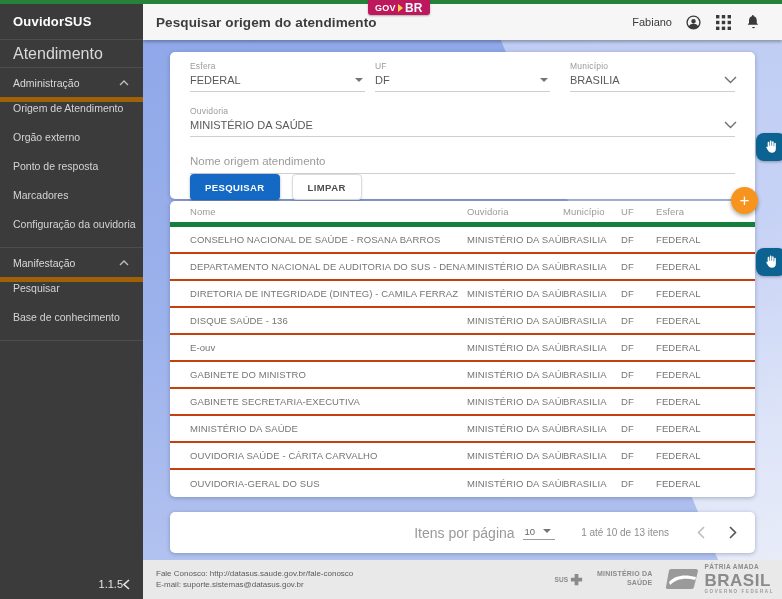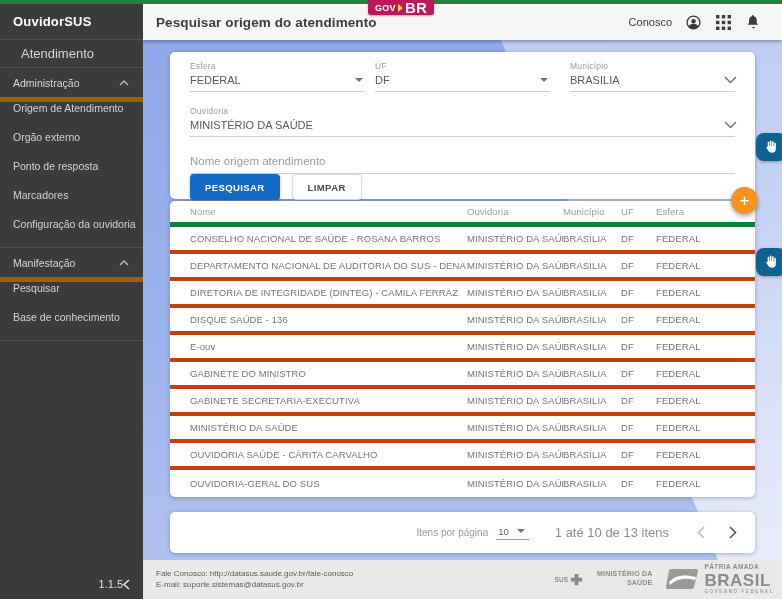--- a/index.html
+++ b/index.html
@@ -3,27 +3,27 @@
 <meta charset="utf-8">
 <style>
   * { margin:0; padding:0; box-sizing:border-box; }
   html,body { width:782px; height:599px; font-family:"Liberation Sans", sans-serif; }
   .screen { position:relative; width:782px; height:599px; overflow:hidden; background:#e9e9e9; }
 
   
   .green-strip { position:absolute; left:0; top:0; width:782px; height:4px; background:#28813a; z-index:30; }
   .govbr-badge { position:absolute; left:368px; top:0; height:15px; padding:0 7px; background:#be185d; border-radius:0 0 3px 3px; display:flex; align-items:center; gap:2px; z-index:31; box-shadow:0 1px 2px rgba(0,0,0,.3); }
   .govbr-badge .gov { color:#fff; font-size:9px; font-weight:bold; letter-spacing:.3px; }
-  .govbr-badge .br  { color:#eef7ff; font-size:15px; font-weight:bold; letter-spacing:.3px; }
+  .govbr-badge .br  { color:#eef7ff; font-size:12px; font-weight:bold; letter-spacing:.3px; }
   .govbr-arrow { width:0; height:0; border-left:5px solid #f6d343; border-top:4px solid transparent; border-bottom:4px solid transparent; }
 
   
   .sidebar { position:absolute; left:0; top:4px; width:143px; height:595px; background:#3b3b3b; z-index:20; }
   .sb-title { height:36px; line-height:36px; padding-left:13px; color:#fff; font-size:13px; font-weight:bold; border-bottom:1px solid #4d4d4d; letter-spacing:.2px; }
-  .sb-item { height:28px; display:flex; align-items:center; padding-left:21px; color:#d9d9d9; font-size:13px; border-bottom:1px solid #4d4d4d; cursor:pointer;text-align:center; }
+  .sb-item { height:28px; display:flex; align-items:center; padding-left:13px; color:#d9d9d9; font-size:16px; border-bottom:1px solid #4d4d4d; cursor:pointer;text-align:center; }
   .sb-section { height:34px; display:flex; align-items:center; justify-content:space-between; padding:0 14px 0 13px; color:#d9d9d9; font-size:10.5px; border-bottom:5px solid #a16207; cursor:pointer; }
   .sb-subitem { height:29px; display:flex; align-items:flex-start; padding-left:13px; color:#d4d4d4; font-size:10.5px; cursor:pointer; }
   .sb-sub { border-bottom:1px solid #4d4d4d; }
   .sb-bottom { position:absolute; left:0; bottom:0; width:100%; height:30px; display:flex; align-items:center; justify-content:flex-end; padding:0 13px; color:#e3e3e3; font-size:11px; }
   .chev-up svg, .chev-left svg { display:block; }
 
   
   .appbar { position:absolute; left:143px; top:4px; width:639px; height:36px; background:#f6f6f6; z-index:10; box-shadow:0 2px 3px rgba(0,0,0,.28); display:flex; align-items:center; justify-content:space-between; padding:0 20px 0 13px; }
   .appbar h1 { font-size:13.5px; font-weight:bold; color:#3c3c3c; letter-spacing:.1px; }
   .appbar-right { display:flex; align-items:center; gap:13px; }
@@ -58,31 +58,31 @@
   .btn-primary { background:#1469c4; color:#fff; border:none; box-shadow:0 1px 3px rgba(0,0,0,.3); }
   .btn-ghost { background:#fff; color:#4d4d4d; border:1px solid #dcdcdc; box-shadow:0 1px 2px rgba(0,0,0,.12); }
 
   
   .fab { position:absolute; left:731px; top:187px; width:27px; height:27px; border-radius:50%; background:#f7941d; border:none; color:#fff; font-size:17px; line-height:25px; text-align:center; z-index:8; box-shadow:0 2px 4px rgba(0,0,0,.35); cursor:pointer; }
 
   
   .thead, .trow { display:flex; align-items:center; padding:0 20px; }
   .thead { height:26px; border-bottom:5px solid #15803d; }
   .thead .tcell { font-size:9.5px; color:#9a9a9a; }
-  .trow { height:27px; border-bottom:4px solid #c2410c; }
+  .trow { height:27px; border-bottom:2px solid #c2410c; }
   .trow:last-child { border-bottom:none;justify-content:flex-end; }
   .tcell { font-size:9.5px; color:#757575; letter-spacing:.1px; white-space:nowrap; overflow:hidden; }
   .c0 { width:277px; } .c1 { width:96px; } .c2 { width:58px; } .c3 { width:35px; } .c4 { flex:1; }
 
   
   .card-pag { display:flex; align-items:center; justify-content:flex-end; padding-right:18px; }
-  .pag-label { font-size:10px; color:#9a9a9a;margin-left:24px; }
+  .pag-label { font-size:14px; color:#9a9a9a;margin-left:24px; }
   .pag-select { display:flex; align-items:center; gap:8px; border-bottom:1px solid #9a9a9a; padding:0 2px 2px 2px; margin-left:8px; cursor:pointer; }
   .pag-select span { font-size:9.5px; color:#666; }
-  .pag-range { font-size:13px; color:#8d8d8d; margin-left:26px; }
+  .pag-range { font-size:10px; color:#8d8d8d; margin-left:26px; }
   .pag-nav { display:flex; gap:24px; margin-left:28px; }
   .pag-btn { background:none; border:none; cursor:pointer; padding:0; display:flex; }
 
   
   .vlibras { position:absolute; left:756px; width:30px; height:28px; border-radius:8px; background:#0c6290; z-index:9; display:flex; align-items:center; justify-content:center; cursor:pointer; box-shadow:0 1px 3px rgba(0,0,0,.3); }
   .v1 { top:133px; } .v2 { top:248px; }
 
   
   .footer { position:absolute; left:143px; top:560px; width:639px; height:39px; background:#e9e9e9; z-index:6; }
   .f-left { position:absolute; left:13px; top:8px; font-size:8px; color:#5a5a5a; line-height:1.4; }
@@ -165,21 +165,21 @@
         <svg width="7" height="11" viewBox="0 0 7 11">
             <polyline points="6,1 1,5.5 6,10" fill="none" stroke="#e3e3e3" stroke-width="1.6"></polyline>
           </svg>
       </span>
     </div>
   </aside>
 
   <header class="appbar">
     <h1>Pesquisar origem do atendimento</h1>
     <div class="appbar-right">
-      <span class="uname">Conosco</span>
+      <span class="uname">Fabiano</span>
       <span class="abicon">
         <svg width="17" height="17" viewBox="0 0 24 24" fill="#3a3a3a">
             <path d="M12 2a10 10 0 1 0 0 20 10 10 0 0 0 0-20zm0 2a8 8 0 0 1 6.3 12.9c-1.1-1.9-3.5-3-6.3-3s-5.2 1.1-6.3 3A8 8 0 0 1 12 4zm0 3a3.2 3.2 0 1 1 0 6.4A3.2 3.2 0 0 1 12 7z"></path>
           </svg>
       </span>
       <span class="abicon">
         <svg width="15" height="15" viewBox="0 0 15 15" fill="#3a3a3a">
             <g>
               <rect x="0" y="0" width="3.4" height="3.4"></rect>
               <rect x="5.8" y="0" width="3.4" height="3.4"></rect>

